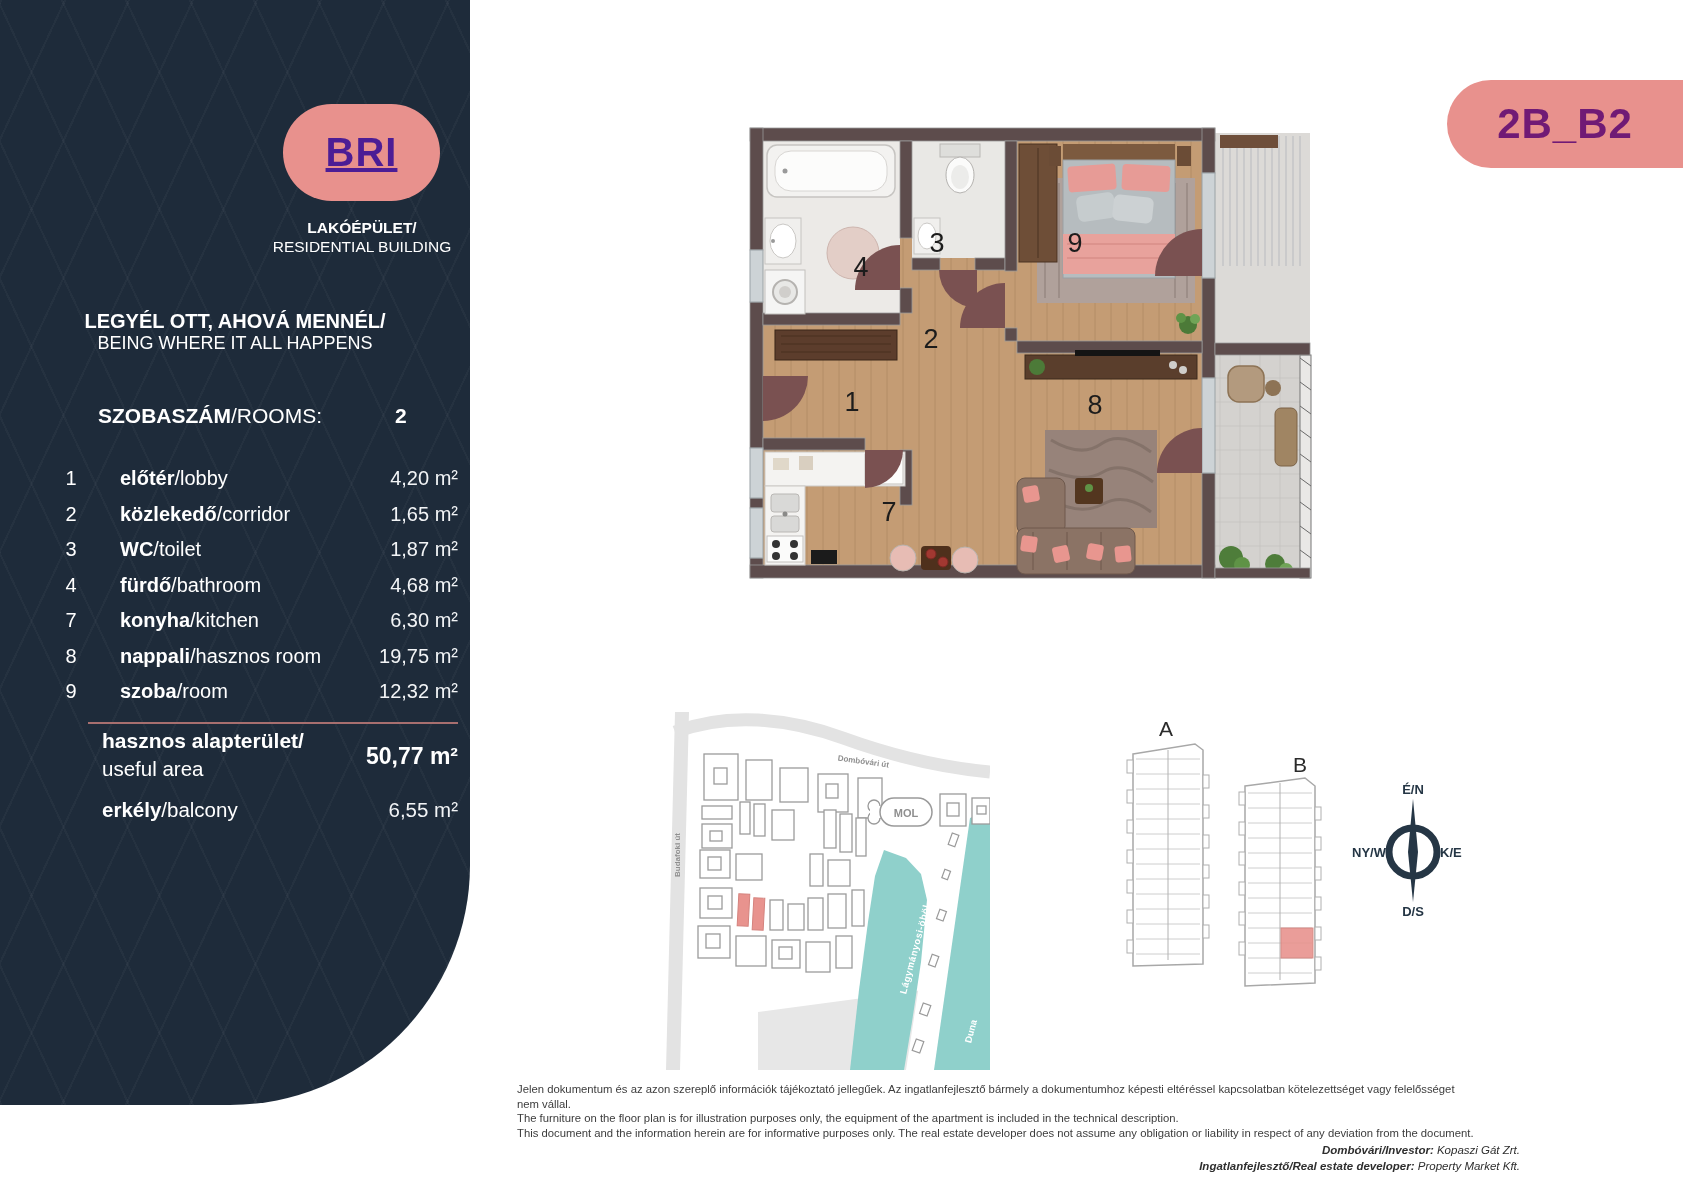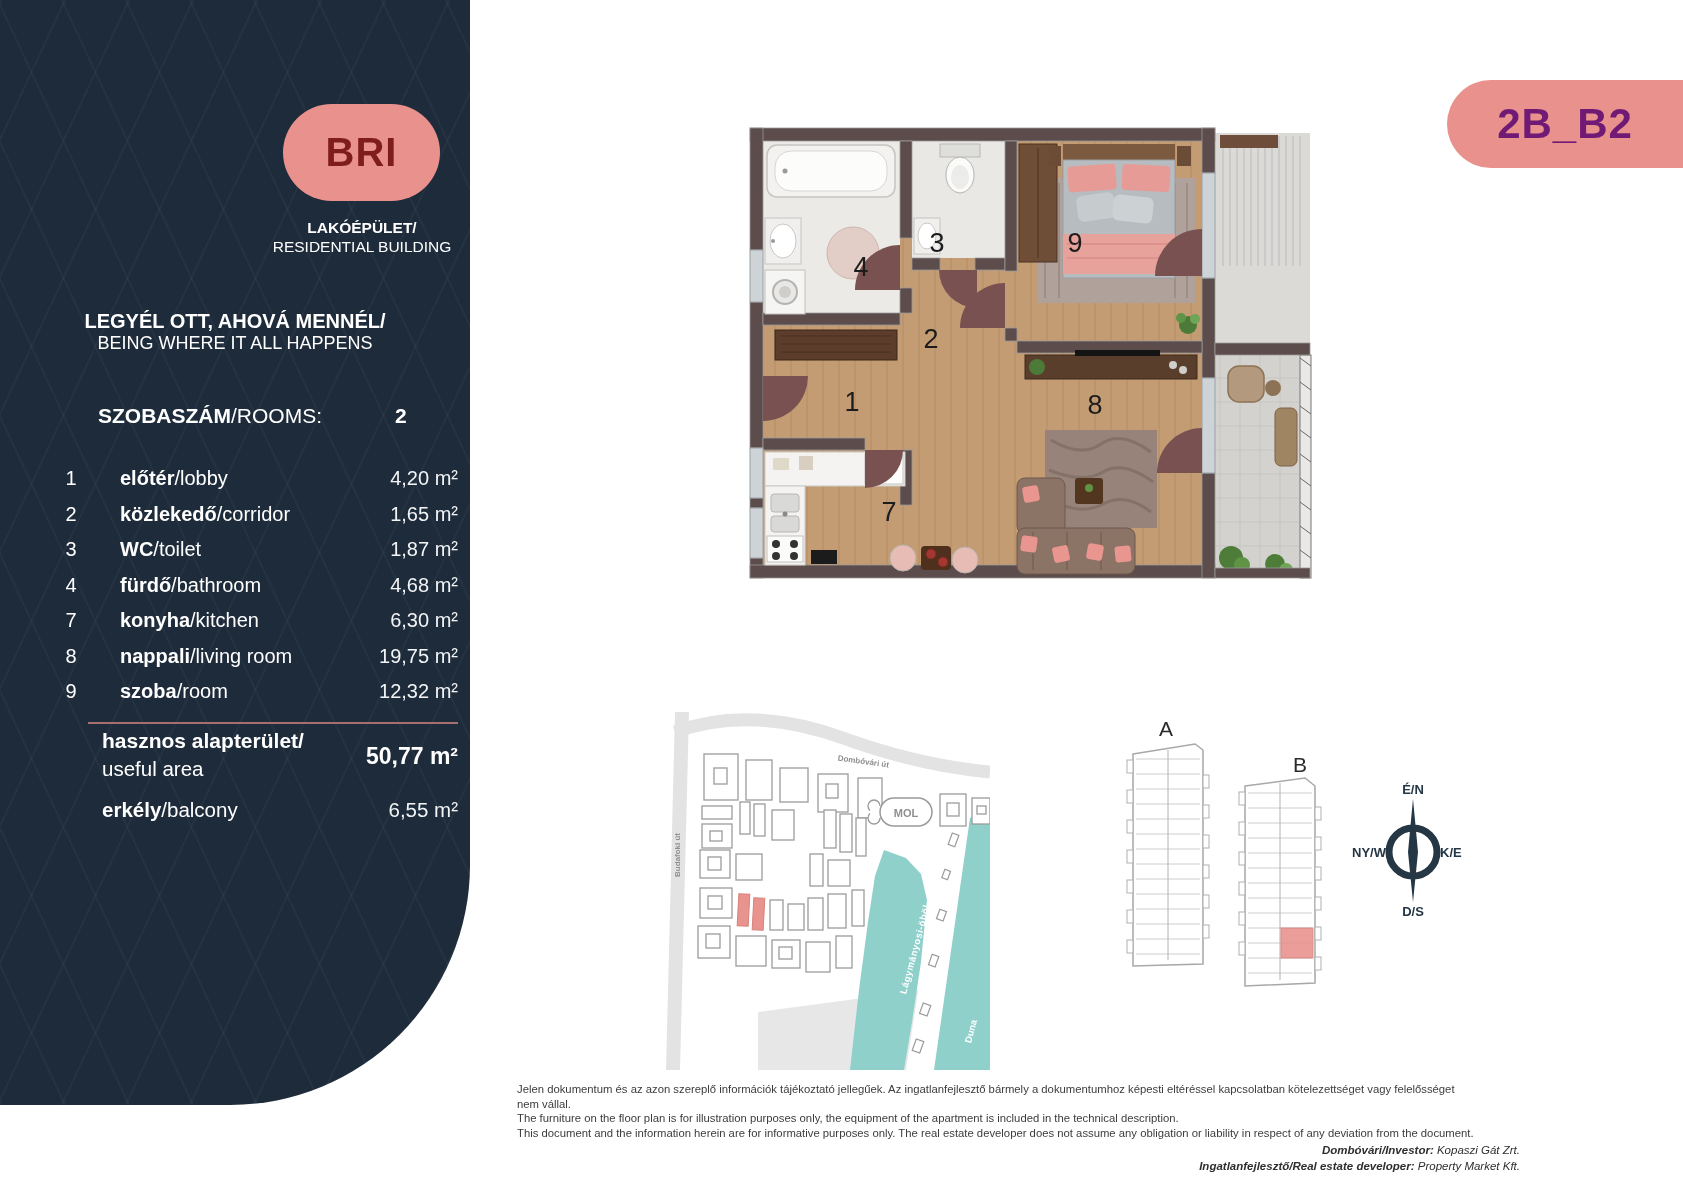--- a/index.html
+++ b/index.html
@@ -15,21 +15,21 @@
       repeating-linear-gradient(115deg, rgba(255,255,255,0.03) 0 2px, transparent 2px 58px),
       repeating-linear-gradient(65deg, rgba(255,255,255,0.03) 0 2px, transparent 2px 58px),
       #1e2b3a;
     border-radius:0 0 240px 0;color:#fff;
   }
   .logo-block{position:absolute;left:55px;top:92px;width:160px;text-align:center;}
   .brand-text{margin-top:12px;font-size:19px;letter-spacing:4px;font-weight:600;color:#fff;}
   .bri-badge{
     position:absolute;left:283px;top:104px;width:157px;height:97px;border-radius:49px;
     background:#e8918d;display:flex;align-items:center;justify-content:center;
-    font-size:40px;font-weight:bold;letter-spacing:1px;color:#7f1d1d;
+    font-size:40px;font-weight:bold;letter-spacing:1px;color:#4c1d95;text-decoration:underline;
   }
   .building-type{position:absolute;left:262px;top:218px;width:200px;text-align:center;line-height:19px;font-size:15.5px;}
   .building-type .b1{font-weight:bold;}
   .slogan{position:absolute;left:68px;top:310px;width:334px;text-align:center;line-height:22px;}
   .slogan .s1{font-weight:bold;font-size:20px;}
   .slogan .s2{font-size:18px;}
   .rooms-head{position:absolute;left:0;top:404px;width:470px;font-size:21px;}
   .rooms-head .lbl{position:absolute;left:98px;top:0;}
   .rooms-head .lbl b{font-weight:bold;}
   .rooms-head .val{position:absolute;left:395px;top:0;font-weight:bold;}
@@ -110,21 +110,21 @@
       <span class="rname"><span class="hu">fürdő</span><span class="en">/bathroom</span></span>
       <span class="rarea">4,68 m²</span>
     </div>
     <div class="arow">
       <span class="rnum">7</span>
       <span class="rname"><span class="hu">konyha</span><span class="en">/kitchen</span></span>
       <span class="rarea">6,30 m²</span>
     </div>
     <div class="arow">
       <span class="rnum">8</span>
-      <span class="rname"><span class="hu">nappali</span><span class="en">/living room</span></span>
+      <span class="rname"><span class="hu">nappali</span><span class="en">/hasznos room</span></span>
       <span class="rarea">19,75 m²</span>
     </div>
     <div class="arow">
       <span class="rnum">9</span>
       <span class="rname"><span class="hu">szoba</span><span class="en">/room</span></span>
       <span class="rarea">12,32 m²</span>
     </div>
   </div>
 
   <div class="divider"></div>

